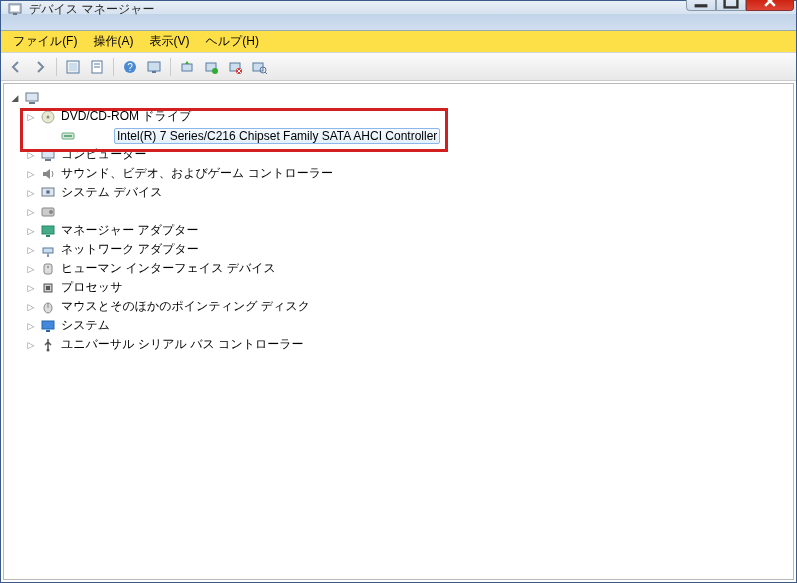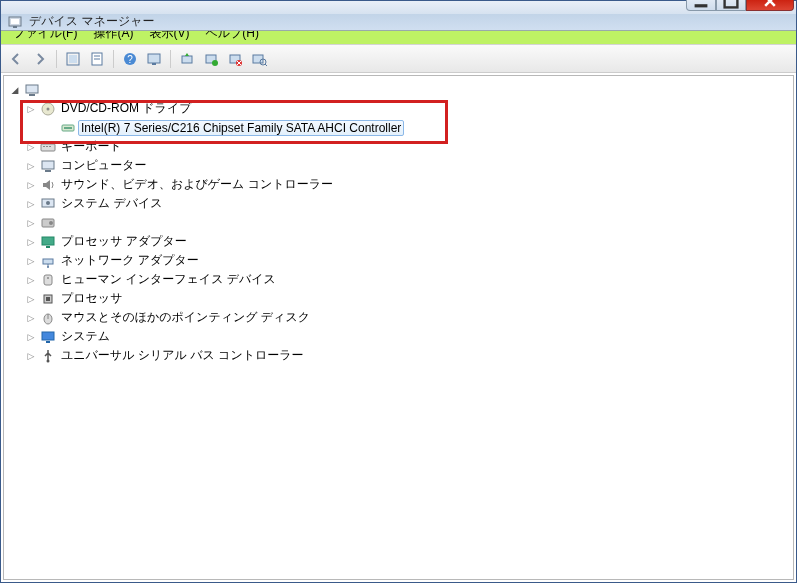--- a/index.html
+++ b/index.html
@@ -8,40 +8,40 @@
 .window {
   width: 797px; height: 583px;
   background: #fff;
   border: 1px solid #3a5a8a;
   display: flex; flex-direction: column;
 }
 
 .titlebar {
   height: 30px;
   background: linear-gradient(to bottom, #e9eff7 0%, #d6e2f0 45%, #c2d4e8 46%, #d0dff0 100%);
-  display: flex; align-items: flex-end;
+  display: flex; align-items: flex-start;
   border-bottom: 1px solid #9aa;
   position: relative;
 }
 .titlebar-icon { width: 16px; height: 16px; margin: 0 6px; display:flex;align-items:center;justify-content:center; }
 .titlebar-title { font-size: 12px; color: #222; flex: 1; }
 .window-controls { display: flex; height: 20px; margin-right: 2px; margin-top:-10px; align-self:flex-start; }
 .wc-btn {
   width: 30px; height: 20px;
   border: 1px solid #8899aa; border-top:none;
   display: flex; align-items: center; justify-content: center;
   background: linear-gradient(to bottom, #f0f5fb, #cfdcec);
   font-size: 10px;
 }
 .wc-btn.close { width: 48px; background: linear-gradient(to bottom, #e79, #d43 45%, #c21 46%, #d43); color: #fff; border-color:#8a3030; border-radius: 0 0 4px 0;}
 .wc-btn.min { border-radius: 0 0 0 4px; }
 
 .menubar {
-  height: 14px; background: #bef264;
-  display: flex; align-items: flex-end;
+  height: 22px; background: #fde047;
+  display: flex; align-items: flex-start;
   border-bottom: 1px solid #d4d4d4;
   padding: 0 4px; font-size: 12px;
 }
 .menu-item { padding: 2px 8px; cursor: default; }
 
 .toolbar {
   height: 28px; background: linear-gradient(#fafafa,#e8e8e8);
   display: flex; align-items: center; gap: 2px;
   border-bottom: 1px solid #ccc;
   padding: 0 4px;
@@ -68,20 +68,21 @@
 .expander.collapsed::before { content: "▷"; color:#888; }
 .expander.expanded::before { content: "◢"; color:#555; }
 .node-icon { width: 16px; height: 16px; margin: 0 2px; display:flex;align-items:center;justify-content:center; }
 .node-label { padding: 1px 3px; }
 .lvl1 { padding-left: 18px; }
 .lvl2 { padding-left: 52px; }
 .selected .node-label {
   background: linear-gradient(#f4f9ff,#e3f0fb);
   border: 1px solid #8bb8e8; border-radius: 2px;
   padding: 0 2px;
+  margin-left: 36px;
 }
 .highlight-box {
   position: absolute; border: 3px solid #d22020;
   pointer-events: none;
 }
 .tree-container { position: relative; }
 
 
 svg { width: 16px; height: 16px; }
 </style>
@@ -223,32 +224,20 @@
                 <rect x="2" y="5" width="12" height="6" rx="1" fill="#d8e8d0" stroke="#6a8"></rect>
                 <rect x="4" y="7" width="8" height="2" fill="#6a8"></rect>
               </svg>
             </span>
             <span class="node-label">Intel(R) 7 Series/C216 Chipset Family SATA AHCI Controller</span>
           </div>
           <div class="tree-row lvl1">
             <span class="expander collapsed"></span>
             <span class="node-icon">
               <svg viewBox="0 0 16 16">
-                <rect x="1" y="5" width="14" height="7" rx="1" fill="#ddd" stroke="#888"></rect>
-                <rect x="3" y="7" width="2" height="1" fill="#888"></rect>
-                <rect x="6" y="7" width="2" height="1" fill="#888"></rect>
-                <rect x="9" y="7" width="2" height="1" fill="#888"></rect>
-              </svg>
-            </span>
-            <span class="node-label">キーボード</span>
-          </div>
-          <div class="tree-row lvl1">
-            <span class="expander collapsed"></span>
-            <span class="node-icon">
-              <svg viewBox="0 0 16 16">
                 <rect x="2" y="3" width="12" height="8" fill="#dce6f2" stroke="#6a7a8a"></rect>
                 <rect x="5" y="12" width="6" height="2" fill="#6a7a8a"></rect>
               </svg>
             </span>
             <span class="node-label">コンピューター</span>
           </div>
           <div class="tree-row lvl1">
             <span class="expander collapsed"></span>
             <span class="node-icon">
               <svg viewBox="0 0 16 16">
@@ -278,21 +267,21 @@
             </span>
           </div>
           <div class="tree-row lvl1">
             <span class="expander collapsed"></span>
             <span class="node-icon">
               <svg viewBox="0 0 16 16">
                 <rect x="2" y="3" width="12" height="8" fill="#4a8" stroke="#286"></rect>
                 <rect x="6" y="12" width="4" height="2" fill="#286"></rect>
               </svg>
             </span>
-            <span class="node-label">プロセッサ アダプター</span>
+            <span class="node-label">マネージャー アダプター</span>
           </div>
           <div class="tree-row lvl1">
             <span class="expander collapsed"></span>
             <span class="node-icon">
               <svg viewBox="0 0 16 16">
                 <rect x="3" y="6" width="10" height="5" fill="#cde" stroke="#5a7aa0"></rect>
                 <line x1="8" y1="11" x2="8" y2="14" stroke="#5a7aa0"></line>
                 <circle cx="8" cy="14" r="1" fill="#5a7aa0"></circle>
               </svg>
             </span>

